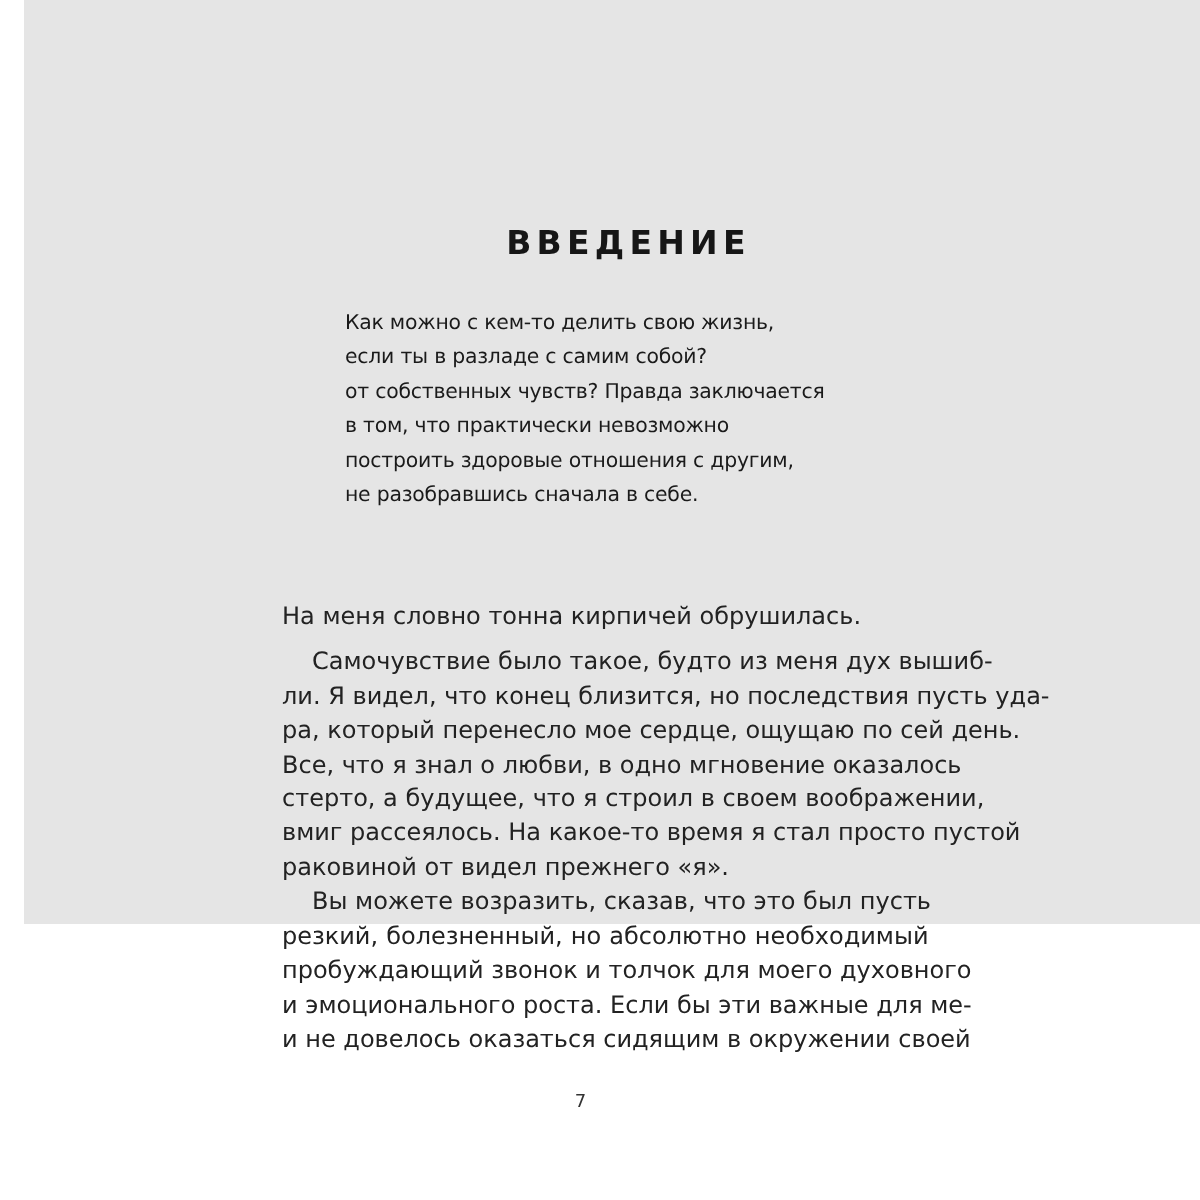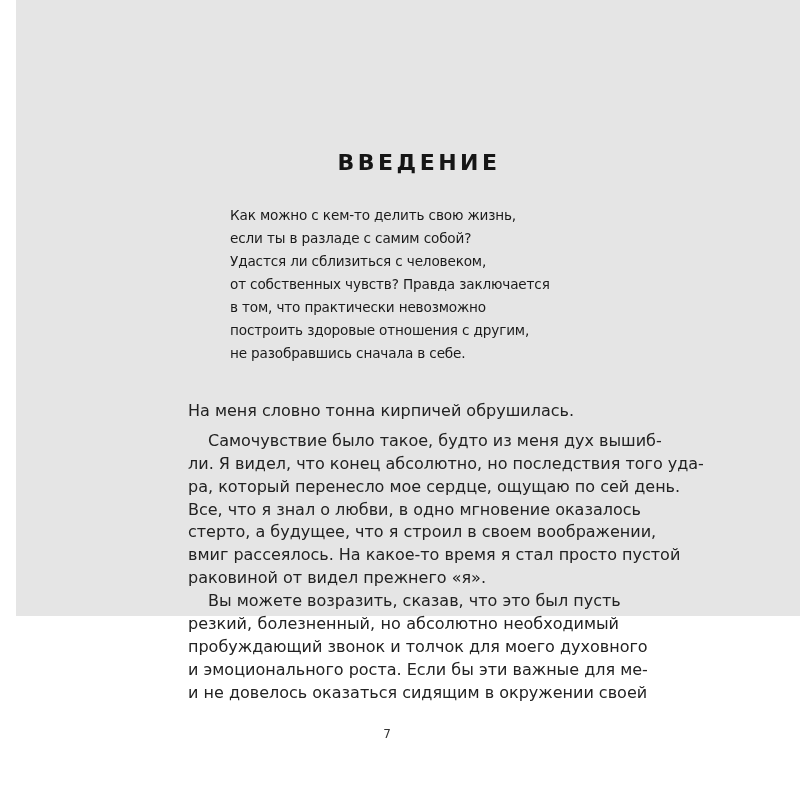--- a/index.html
+++ b/index.html
@@ -92,31 +92,30 @@
 </head>
 <body>
 
 <div class="page">
 
   <div class="chapter-title">ВВЕДЕНИЕ</div>
 
   <div class="epigraph">
     <span class="line">Как можно с кем-то делить свою жизнь,</span>
     <span class="line">если ты в разладе с самим собой?</span>
-    <span class="line">Удастся ли сблизиться с человеком,</span>
     <span class="line">от собственных чувств? Правда заключается</span>
     <span class="line">в том, что практически невозможно</span>
     <span class="line">построить здоровые отношения с другим,</span>
     <span class="line">не разобравшись сначала в себе.</span>
   </div>
 
   <div class="body-text">
     <span class="line last first">На меня словно тонна кирпичей обрушилась.</span>
     <span class="line indent">Самочувствие было такое, будто из меня дух вышиб-</span>
-    <span class="line">ли. Я видел, что конец абсолютно, но последствия того уда-</span>
+    <span class="line">ли. Я видел, что конец близится, но последствия пусть уда-</span>
     <span class="line">ра, который перенесло мое сердце, ощущаю по сей день.</span>
     <span class="line">Все, что я знал о любви, в одно мгновение оказалось</span>
     <span class="line">стерто, а будущее, что я строил в своем воображении,</span>
     <span class="line">вмиг рассеялось. На какое-то время я стал просто пустой</span>
     <span class="line last">раковиной от видел прежнего «я».</span>
     <span class="line indent">Вы можете возразить, сказав, что это был пусть</span>
     <span class="line">резкий, болезненный, но абсолютно необходимый</span>
     <span class="line">пробуждающий звонок и толчок для моего духовного</span>
     <span class="line">и эмоционального роста. Если бы эти важные для ме-</span>
     <span class="line">и не довелось оказаться сидящим в окружении своей</span>

